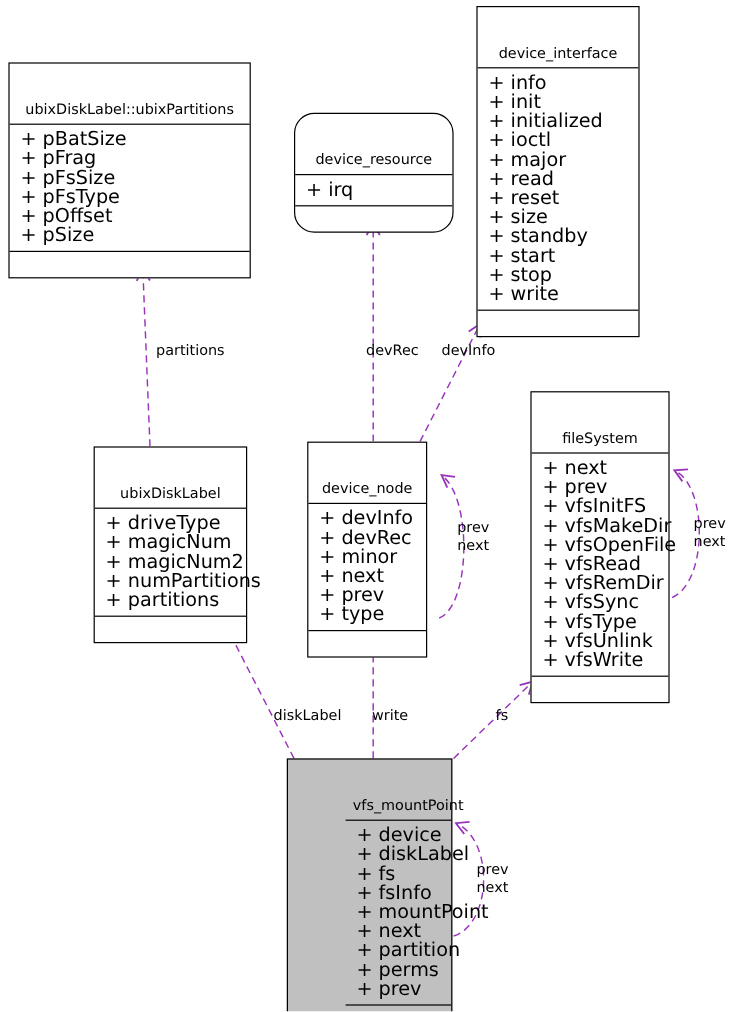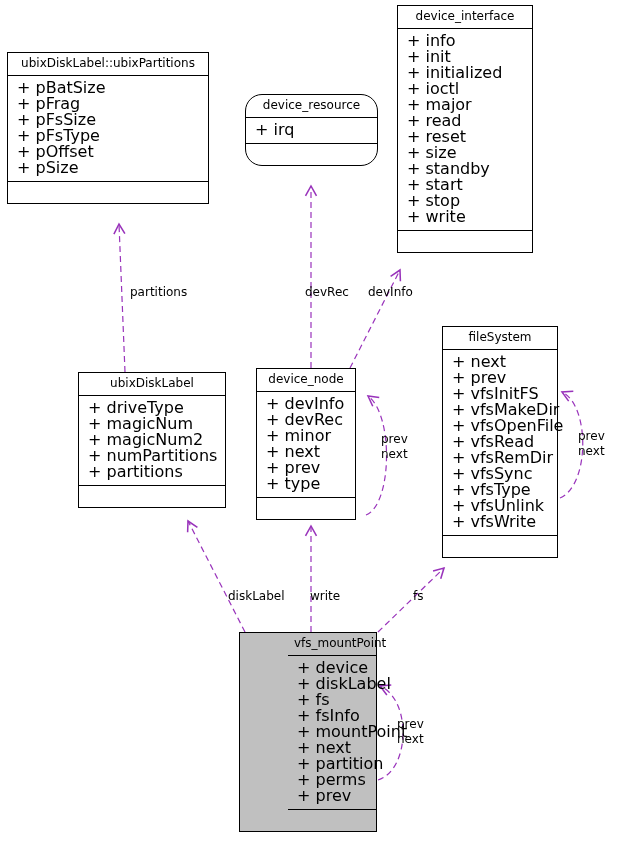--- a/index.html
+++ b/index.html
@@ -35,20 +35,21 @@
     padding-left: 48px;
   }
   .uml-title {
     text-align: center;
     font-size: 12px;
     color: #000000;
     padding: 4px 6px 5px 6px;
     border-bottom: 1px solid #000000;
     line-height: 13px;
     white-space: nowrap;
+    margin-top: 28px;
   }
   .uml-attrs {
     border-bottom: 1px solid #000000;
     padding: 4px 0 5px 0;
   }
   .uml-attr {
     font-size: 16px;
     color: #000000;
     line-height: 16px;
     padding: 0 6px 0 9px;
@@ -131,21 +132,21 @@
       <div class="uml-attr">+ reset</div>
       <div class="uml-attr">+ size</div>
       <div class="uml-attr">+ standby</div>
       <div class="uml-attr">+ start</div>
       <div class="uml-attr">+ stop</div>
       <div class="uml-attr">+ write</div>
     </div>
     <div class="uml-ops"></div>
   </div>
 
-  <div class="uml-class" style="left:78px; top:372px; width:148px;">
+  <div class="uml-class" style="left:78px; top:372px; width:128px;">
     <div class="uml-title">ubixDiskLabel</div>
     <div class="uml-attrs">
       <div class="uml-attr">+ driveType</div>
       <div class="uml-attr">+ magicNum</div>
       <div class="uml-attr">+ magicNum2</div>
       <div class="uml-attr">+ numPartitions</div>
       <div class="uml-attr">+ partitions</div>
     </div>
     <div class="uml-ops"></div>
   </div>

